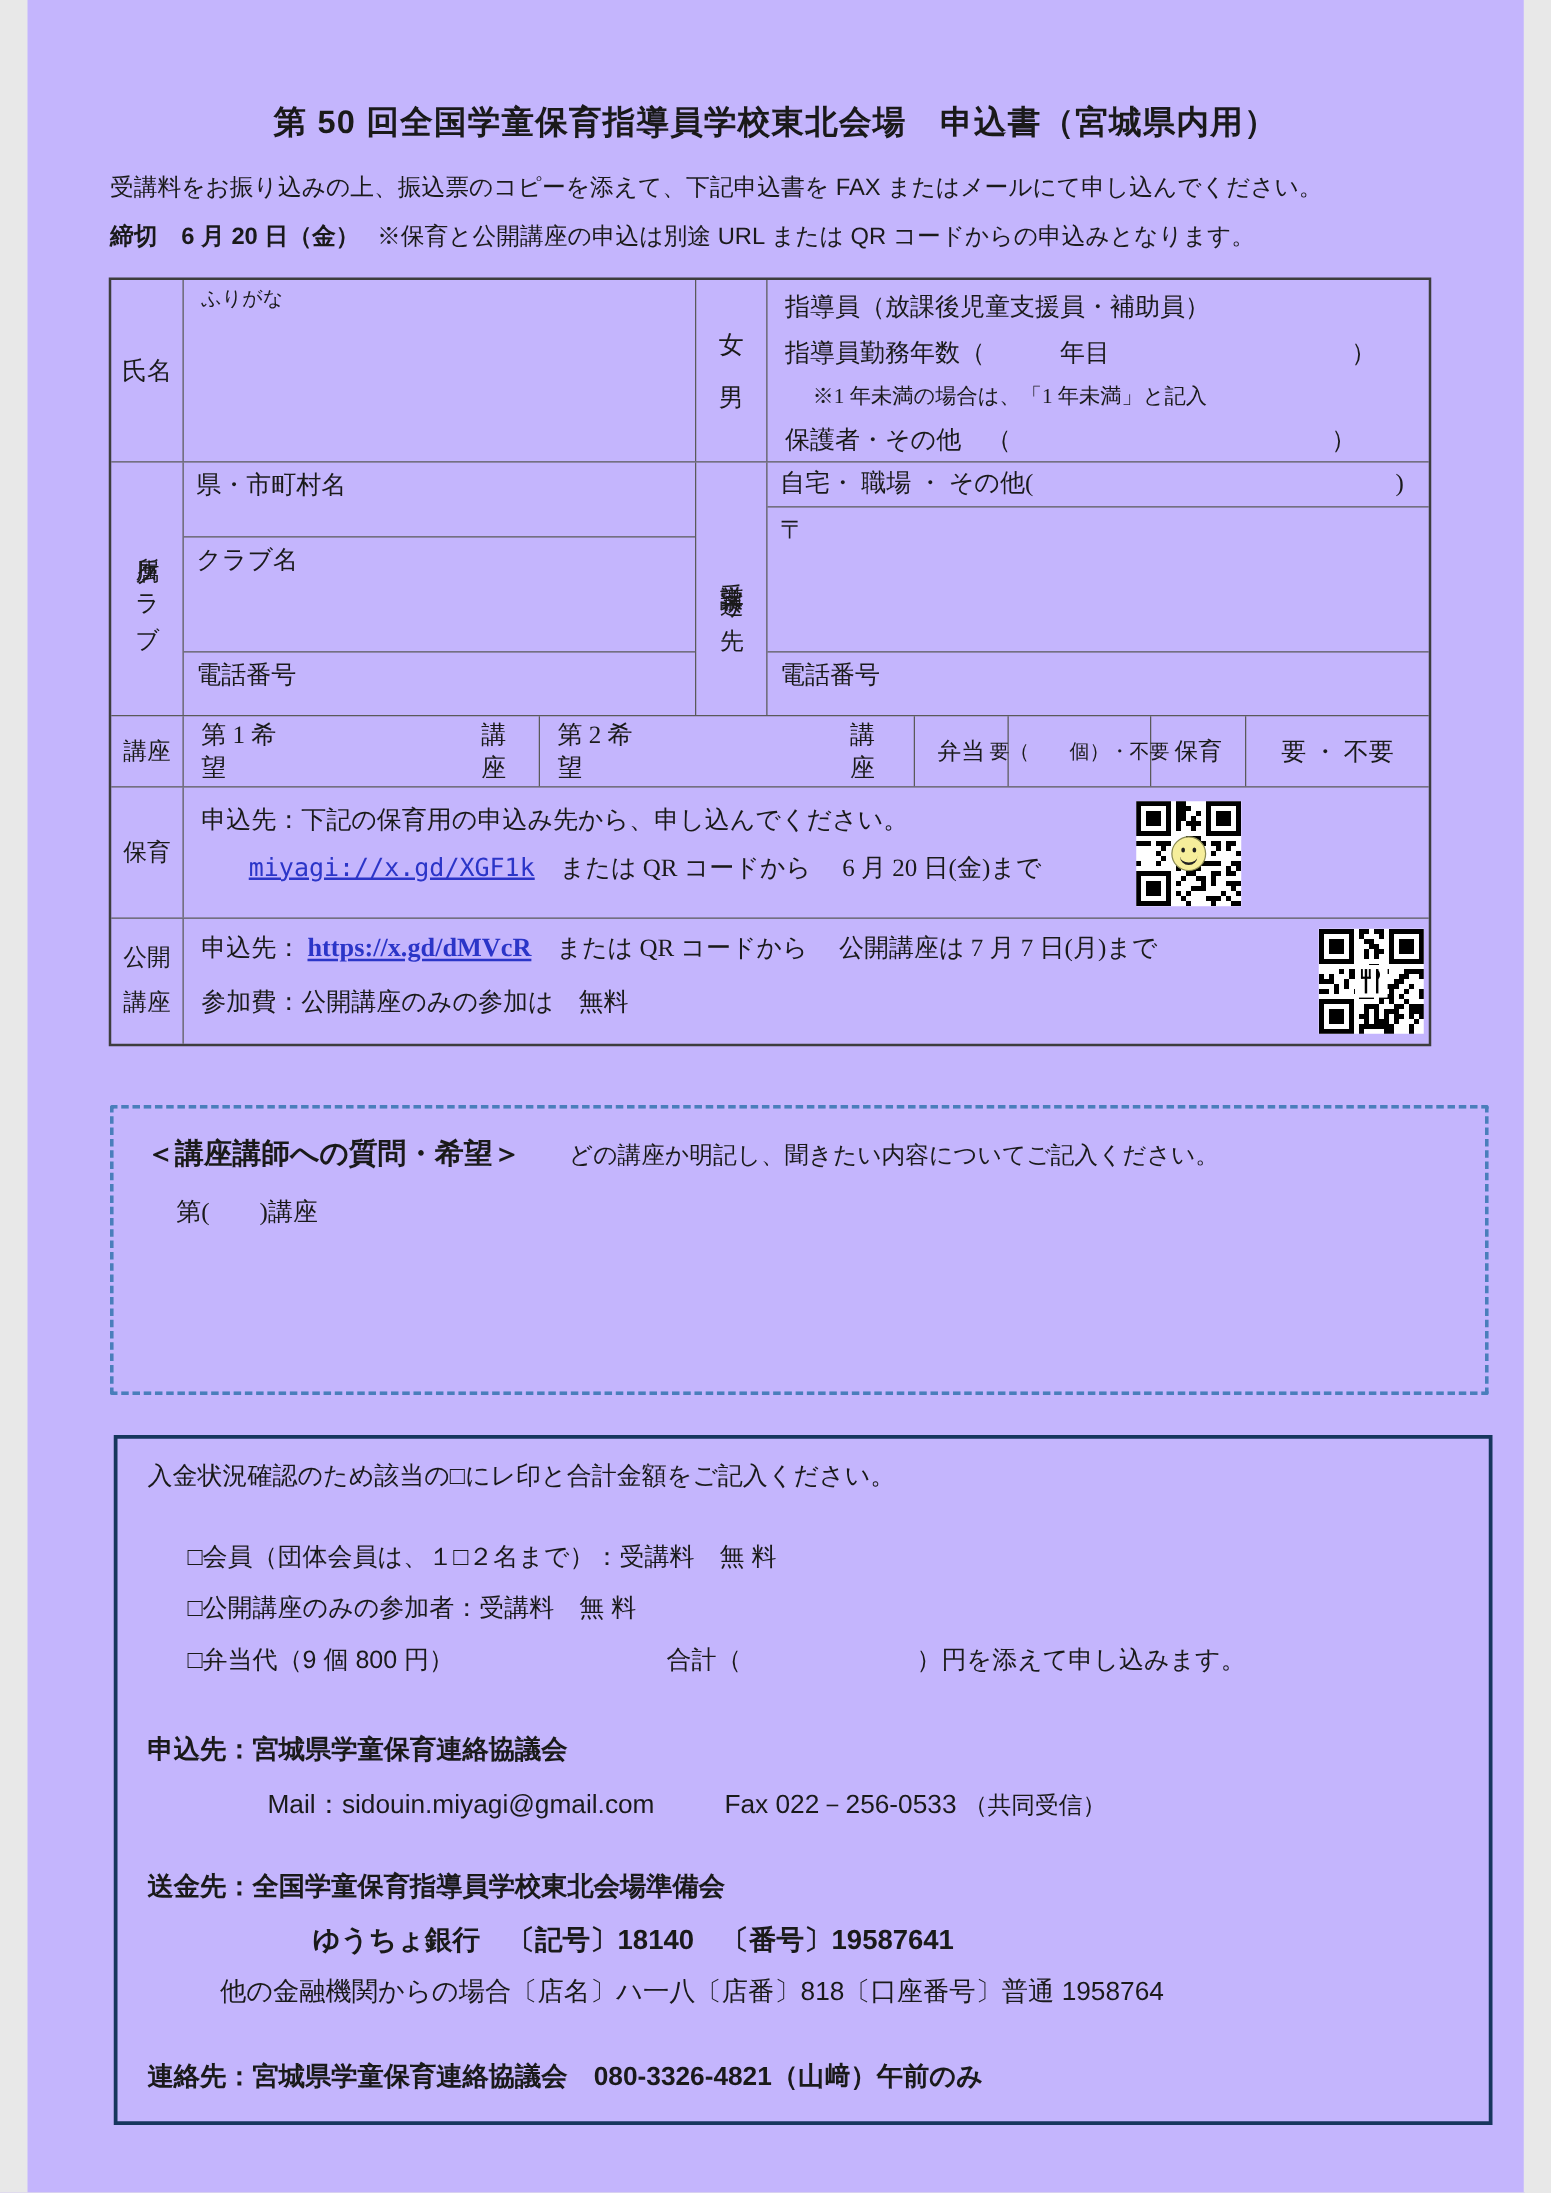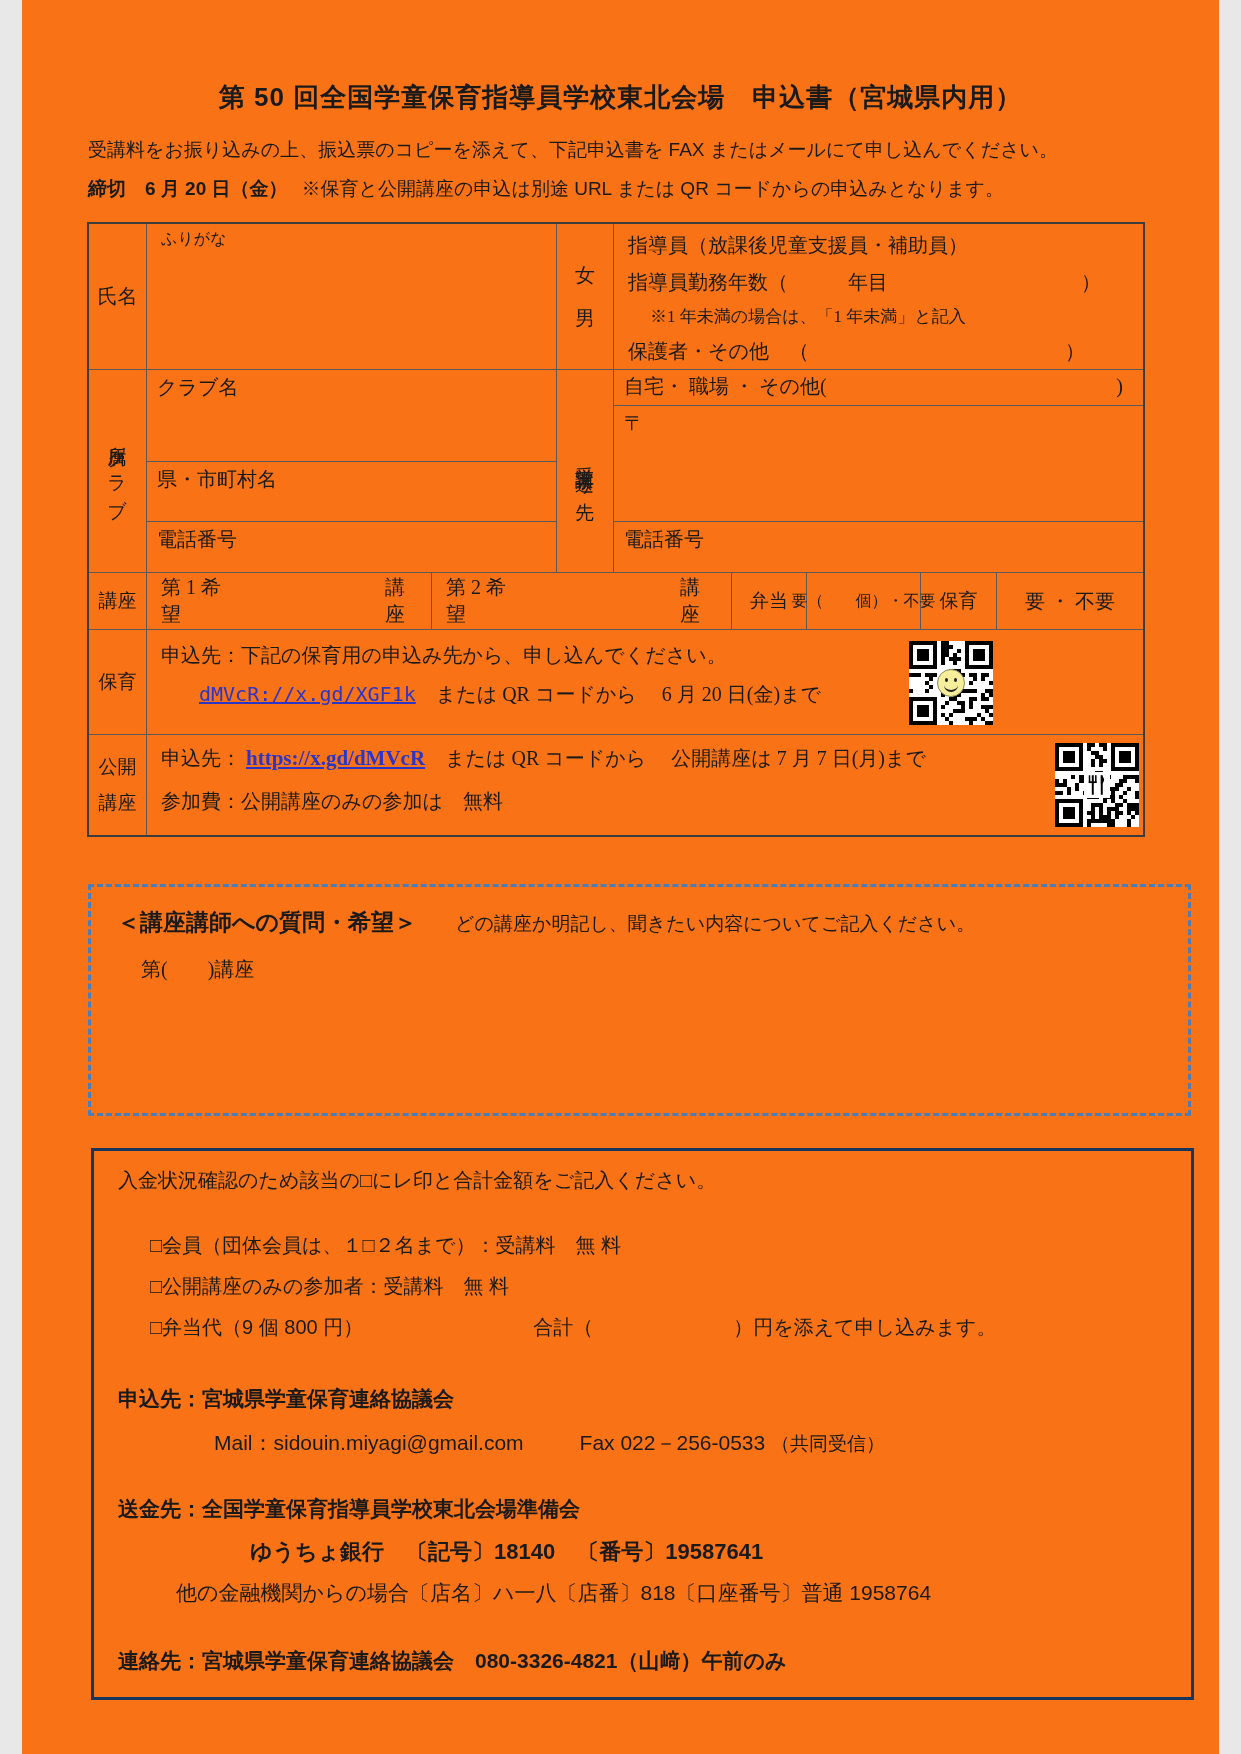--- a/index.html
+++ b/index.html
@@ -1,18 +1,18 @@
 <!DOCTYPE html>
 <html lang="ja"><head>
 <meta charset="utf-8">
 <style>
   html,body{margin:0;padding:0;background:#e8e8e8;}
   .page{
     position:relative; width:1197px; height:1754px; margin:0 auto;
-    background:#f97316; overflow:hidden;
+    background:#c4b5fd; overflow:hidden;
     font-family:"Liberation Sans", sans-serif; color:#1a1a1a;
     -webkit-font-smoothing:antialiased;
   }
   .abs{position:absolute;}
   .title{
     left:0; top:80px; width:100%; text-align:center;
     font-size:26px; font-weight:bold; letter-spacing:1px;
   }
   .intro{left:66px; top:137px; width:1110px; font-size:19px;}
   .deadline{left:66px; top:176px; width:1110px; font-size:19px;}
@@ -126,25 +126,25 @@
           <span style="margin-right:48px;">）</span>
         </div>
       </div>
     </div>
 
     <div class="trow" style="height:203px;">
       <div class="cell lblcell" style="width:58px;">
         <span class="vtext" style="font-size:19px;">所属クラブ</span>
       </div>
       <div class="cell subcol" style="width:410px;">
+        <div class="subrow" style="height:60px;">
+          <span>県・市町村名</span>
+        </div>
         <div class="subrow" style="height:92px;">
           <span>クラブ名</span>
-        </div>
-        <div class="subrow" style="height:60px;">
-          <span>県・市町村名</span>
         </div>
         <div class="subrow" style="flex:1;">
           <span>電話番号</span>
         </div>
       </div>
       <div class="cell lblcell" style="width:57px;">
         <span class="vtext" style="font-size:19px;">受講票送り先</span>
       </div>
       <div class="cell subcol" style="flex:1;">
         <div class="subrow pline" style="height:36px; padding-top:3px;">
@@ -189,21 +189,21 @@
       </div>
     </div>
 
     <div class="trow" style="height:105px;">
       <div class="cell lblcell" style="width:58px; font-size:19px;">
         <span>保育</span>
       </div>
       <div class="cell care-row-content" style="flex:1;">
         <div>申込先：下記の保育用の申込み先から、申し込んでください。</div>
         <div style="margin:12px 0 0 38px;">
-          <a class="url-mono" style="color:#2b35c8;" href="#">dMVcR://x.gd/XGF1k</a><span>　または QR コードから　 6 月 20 日(金)まで</span>
+          <a class="url-mono" style="color:#2b35c8;" href="#">miyagi://x.gd/XGF1k</a><span>　または QR コードから　 6 月 20 日(金)まで</span>
         </div>
         <div class="qr" style="left:762px; top:11px;">
             <svg class="qrsvg" viewBox="0 0 21 21" shape-rendering="crispEdges">
               <rect x="0" y="0" width="7" height="7" fill="#000"></rect>
               <rect x="1" y="1" width="5" height="5" fill="#fff"></rect>
               <rect x="2" y="2" width="3" height="3" fill="#000"></rect>
               <rect x="14" y="0" width="7" height="7" fill="#000"></rect>
               <rect x="15" y="1" width="5" height="5" fill="#fff"></rect>
               <rect x="16" y="2" width="3" height="3" fill="#000"></rect>
               <rect x="0" y="14" width="7" height="7" fill="#000"></rect>

